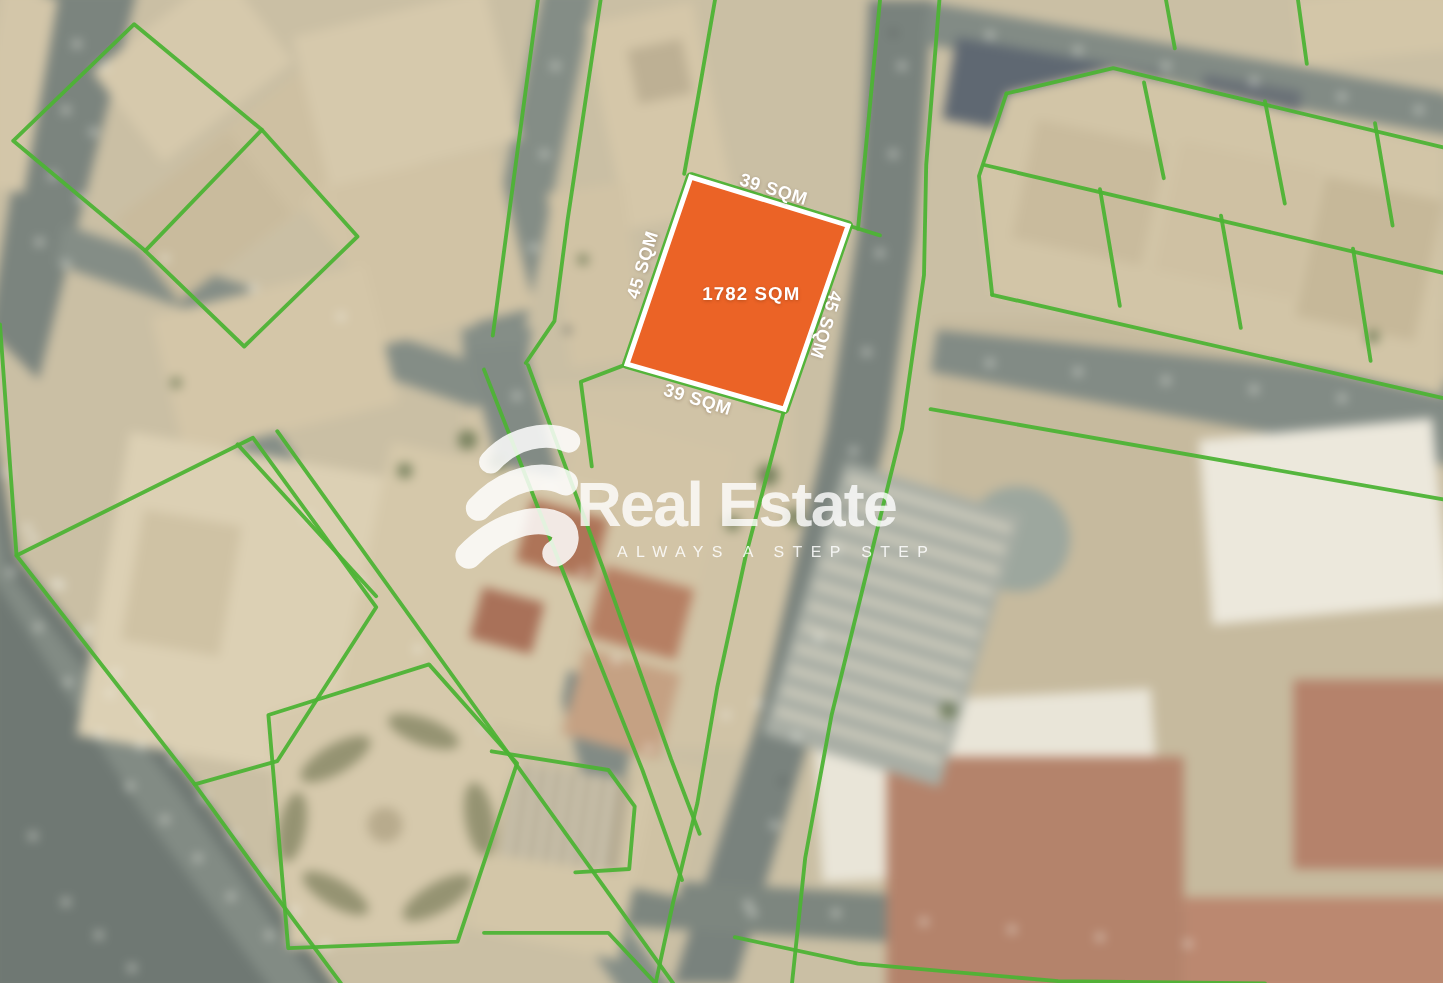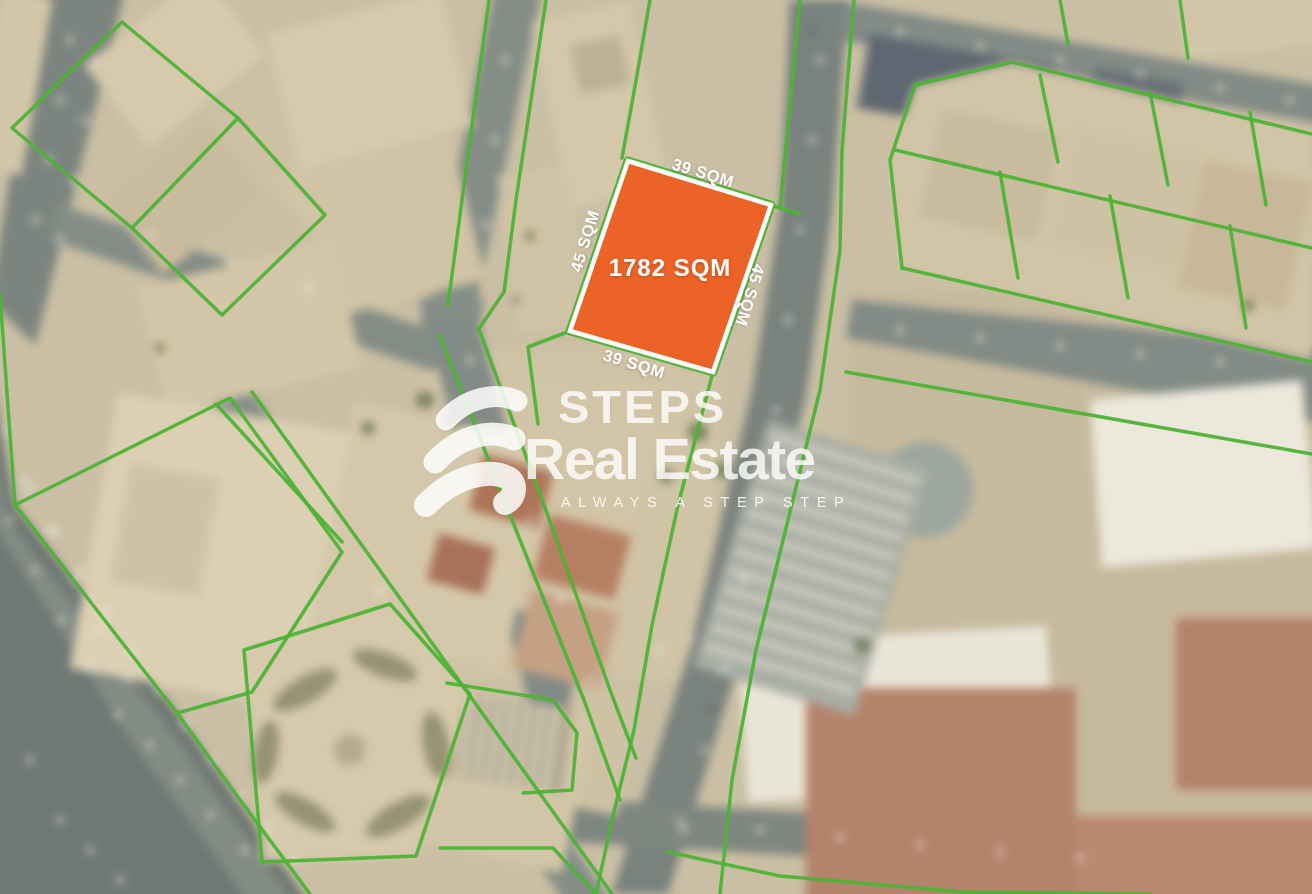--- a/index.html
+++ b/index.html
@@ -10,21 +10,21 @@
   .bg svg{position:absolute;left:-10px;top:-10px;}
   
   .parcels{position:absolute;left:0;top:0;filter:blur(0.7px);}
   .parcels polyline,.parcels polygon{fill:none;stroke-width:3.5;stroke-linejoin:round;stroke-linecap:round;opacity:.95;}
   .parcels .thick{stroke-width:9;}
   
   .plot-layer{position:absolute;left:0;top:0;}
   .plot-layer polygon{stroke-width:4.5;stroke-linejoin:miter;}
   .plot-label{position:absolute;color:#fff;font-weight:700;white-space:nowrap;
               text-shadow:0 1px 3px rgba(60,30,5,.28);letter-spacing:.5px;}
-  .plot-label.area{font-size:24px;letter-spacing:1px;}
+  .plot-label.area{font-size:17px;letter-spacing:1px;margin-left:13px;}
   .plot-label.edge{font-size:16.5px;}
   
   .watermark{position:absolute;left:0;top:0;width:1312px;height:894px;pointer-events:none;}
   .wm-text{position:absolute;color:rgba(255,255,255,.80);font-weight:700;line-height:1;white-space:nowrap;}
   .brand1{left:558px;top:383px;font-size:47px;letter-spacing:3px;}
   .brand2{left:524px;top:431px;font-size:57px;letter-spacing:-1.5px;}
   .tagline{left:561px;top:495px;font-size:14.5px;font-weight:500;letter-spacing:7.6px;color:rgba(255,255,255,.85);}
   .ribbon{position:absolute;left:405px;top:375px;}
   .ribbon path{fill:none;stroke:rgba(255,255,255,.84);stroke-linecap:round;stroke-linejoin:round;}
 </style>
@@ -283,18 +283,17 @@
   <div class="plot-label edge" style="left:634px;top:364px;transform:translate(-50%,-50%) rotate(17deg);">39 SQM</div>
   <div class="plot-label edge" style="left:585px;top:241px;transform:translate(-50%,-50%) rotate(-73deg);">45 SQM</div>
   <div class="plot-label edge" style="left:750px;top:295px;transform:translate(-50%,-50%) rotate(107deg);">45 SQM</div>
 
   <div class="watermark">
     <svg class="ribbon" width="140" height="150" viewBox="405 375 140 150">
       <path d="M446,420 C466,398 496,391 517,401" stroke-width="21"></path>
       <path d="M435,462 C460,435 493,428 514,439" stroke-width="23"></path>
       <path d="M426,505 C454,476 489,468 508,478 C517,483 516,497 505,503" stroke-width="24"></path>
     </svg>
-    <div class="wm-text brand1">STEPS</div>
     <div class="wm-text brand2">Real Estate</div>
     <div class="wm-text tagline">ALWAYS A STEP STEP</div>
   </div>
 
 </div>
 
 </body></html>

